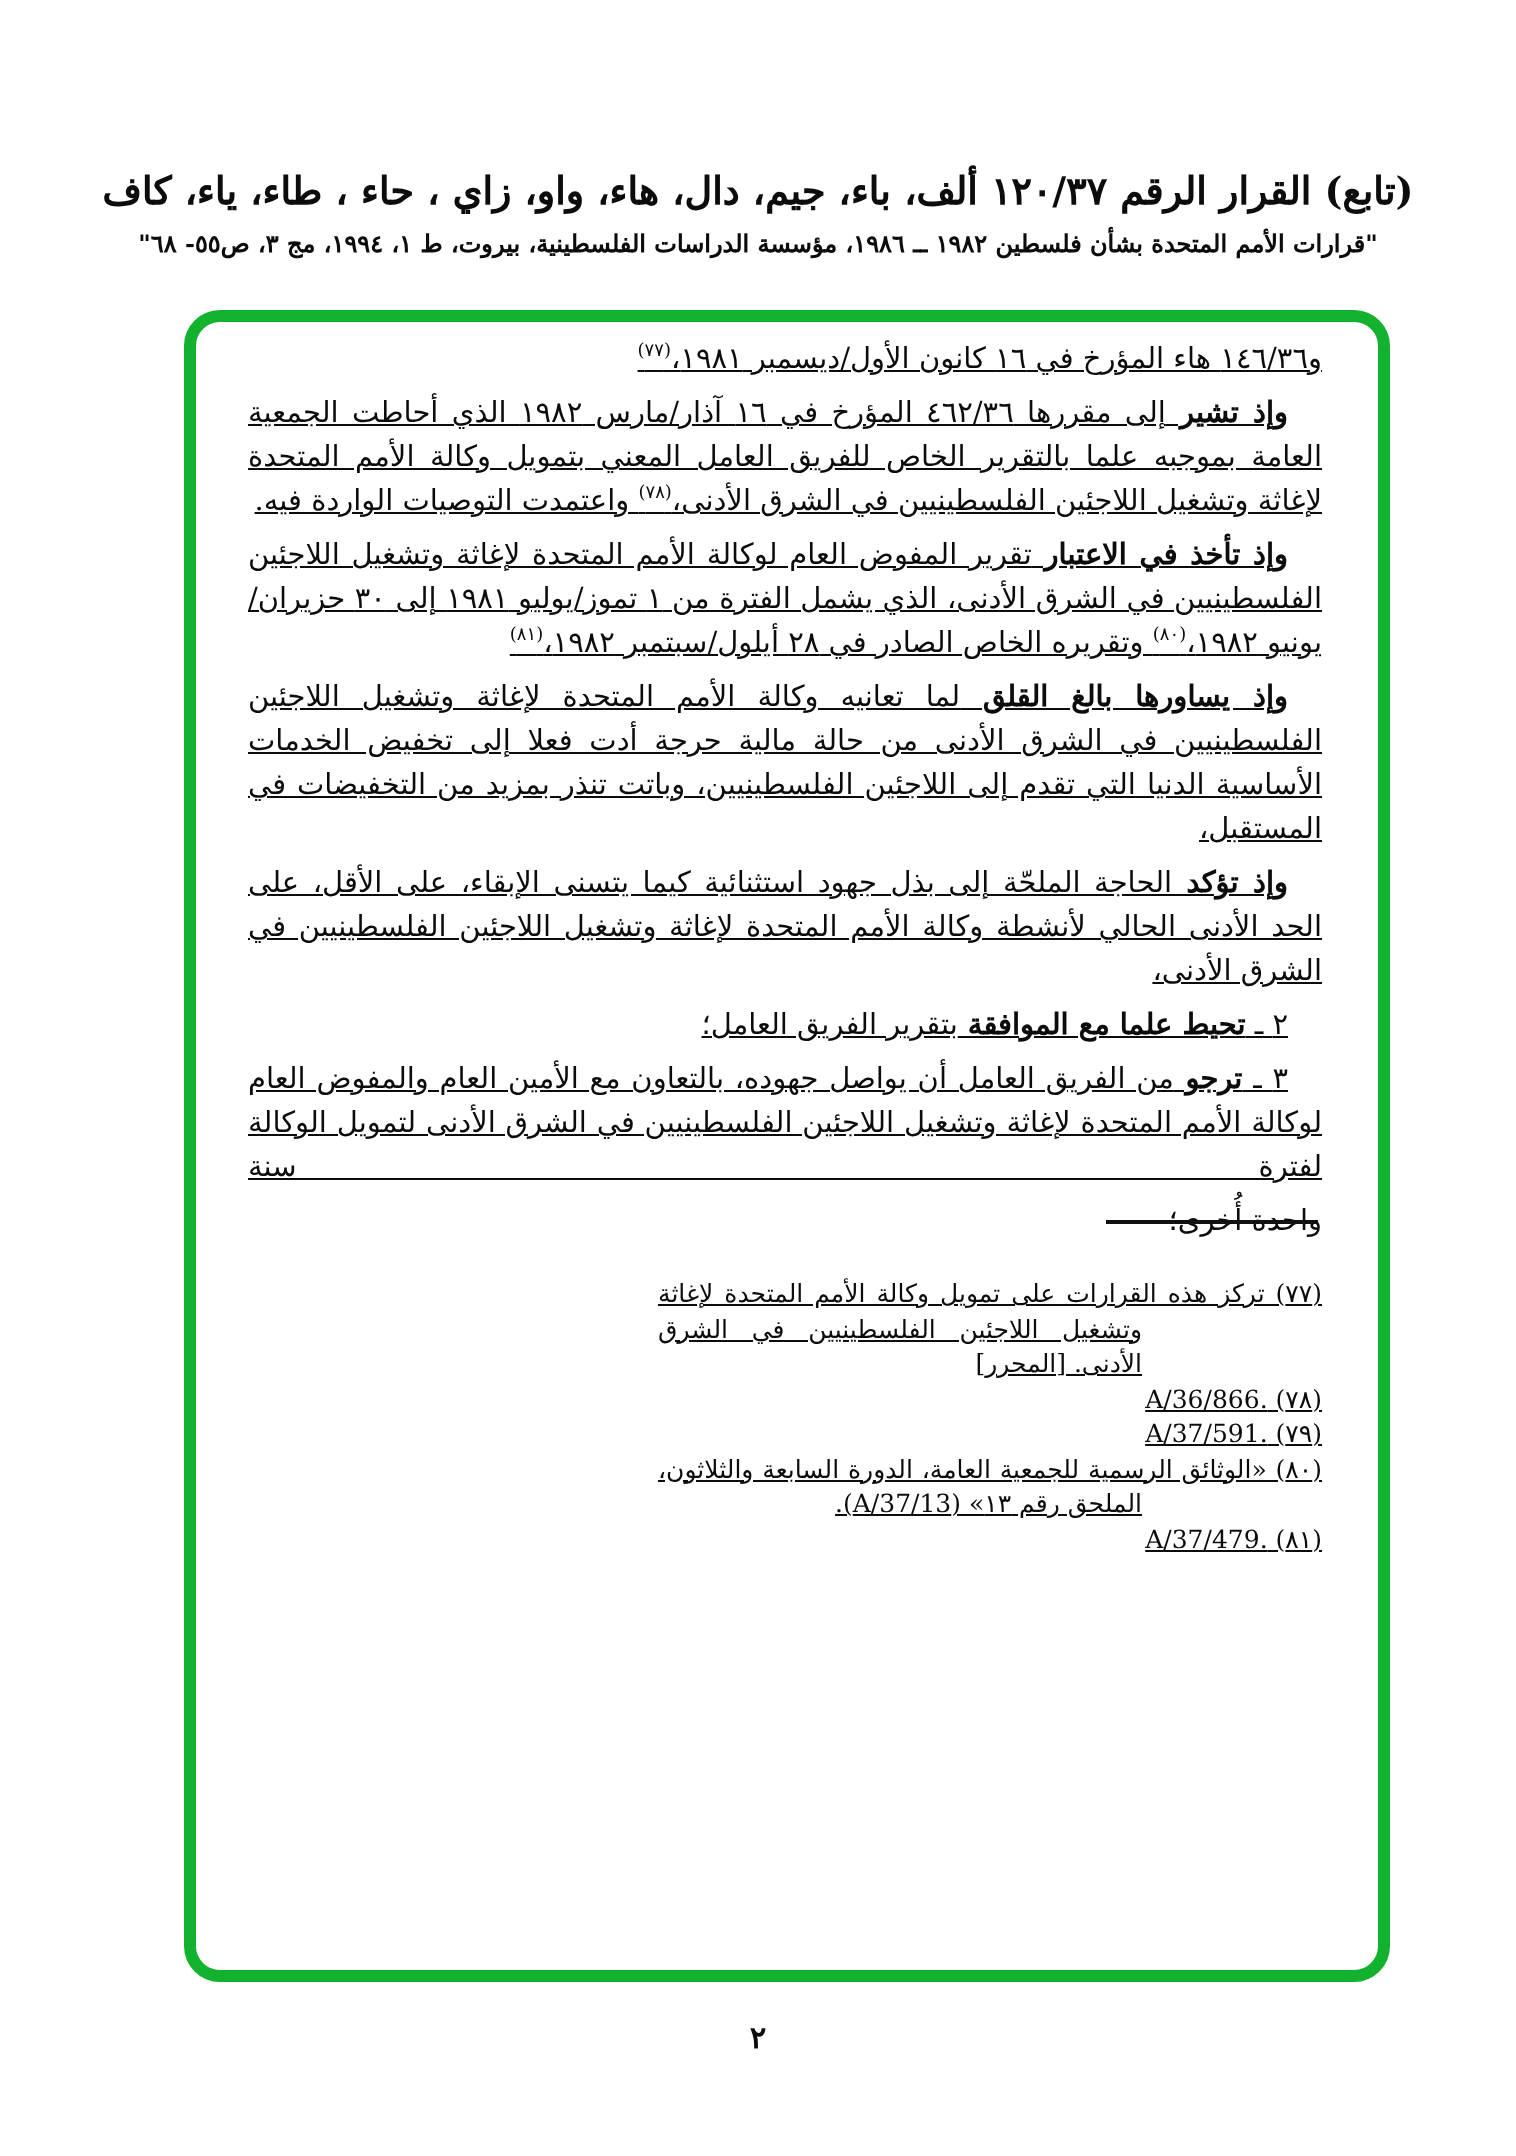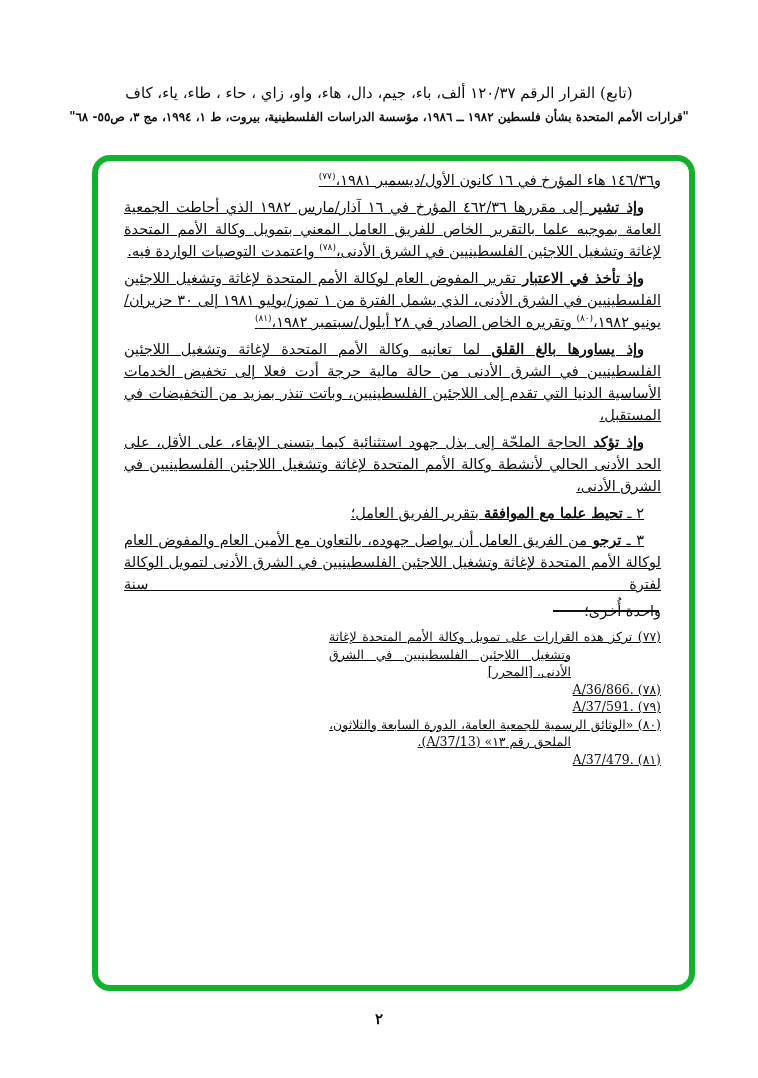--- a/index.html
+++ b/index.html
@@ -10,21 +10,21 @@
     font-family:"DejaVu Serif", serif;
     color:#0c0c0c;
     overflow:hidden;
   }
   
   .header{
     position:absolute;top:84px;left:0;width:758px;
     direction:rtl;text-align:center;
   }
   .header-title{
-    font-size:15px;font-weight:normal;letter-spacing:.2px;
+    font-size:19px;font-weight:bold;letter-spacing:.2px;
     white-space:nowrap;
   }
   .header-source{
     margin-top:8px;font-size:12px;font-weight:bold;
     white-space:nowrap;
   }
   
   .frame{
     position:absolute;left:92px;top:155px;
     width:603px;height:836px;
@@ -49,21 +49,21 @@
   .closing-row{
     position:relative;height:20px;margin-top:2px;
     text-align:right;text-indent:0;
   }
   .footnote-rule{
     position:absolute;right:2px;top:10px;
     width:106px;height:0;border-top:2px solid #111;
   }
   
   .footnotes{
-    width:332px;margin-top:8px;
+    width:332px;margin-top:18px;
     font-size:12.5px;line-height:17.5px;
   }
   .footnotes p{
     margin:0;text-indent:-90px;padding-right:90px;text-align:justify;
   }
   
   .pagenum{
     position:absolute;top:1010px;left:0;width:758px;
     text-align:center;font-size:15px;font-weight:bold;
   }

